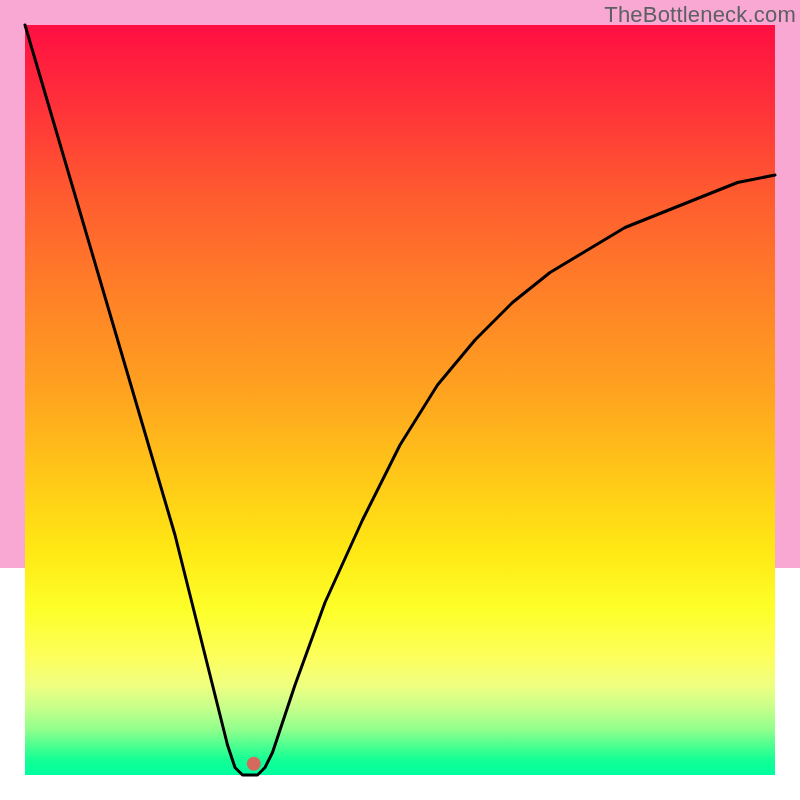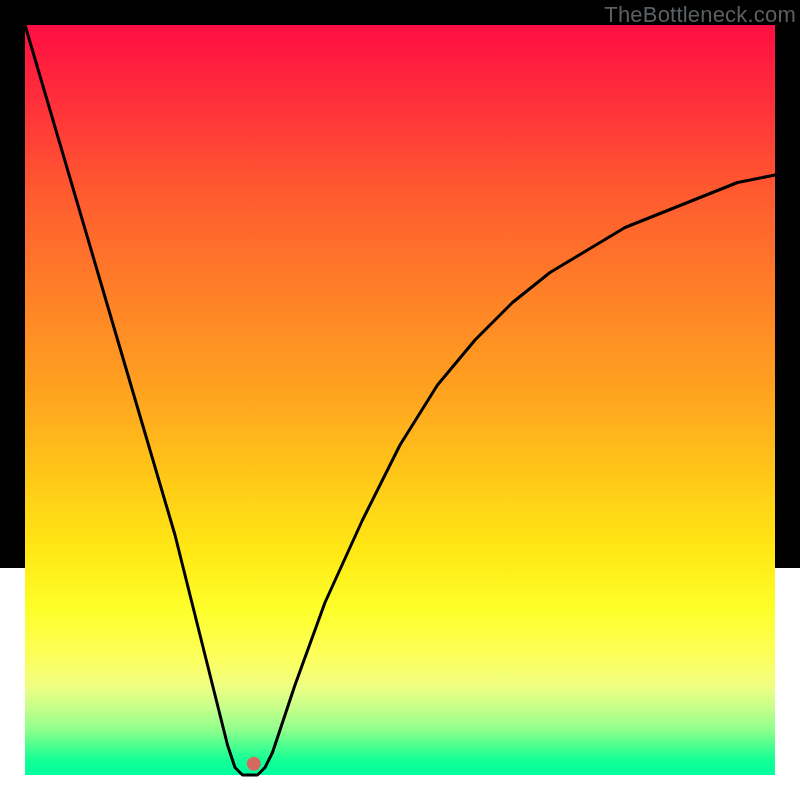--- a/index.html
+++ b/index.html
@@ -7,21 +7,21 @@
     padding: 0;
     width: 800px;
     height: 800px;
     overflow: hidden;
     font-family: Arial, Helvetica, sans-serif;
   }
   .canvas {
     position: relative;
     width: 800px;
     height: 568px;
-    background: #000000;
+    background: #f9a8d4;
   }
   .plot-area {
     position: absolute;
     left: 25px;
     top: 25px;
     width: 750px;
     height: 750px;
     
     background: linear-gradient(to bottom,
       #ff0e42 0%,

